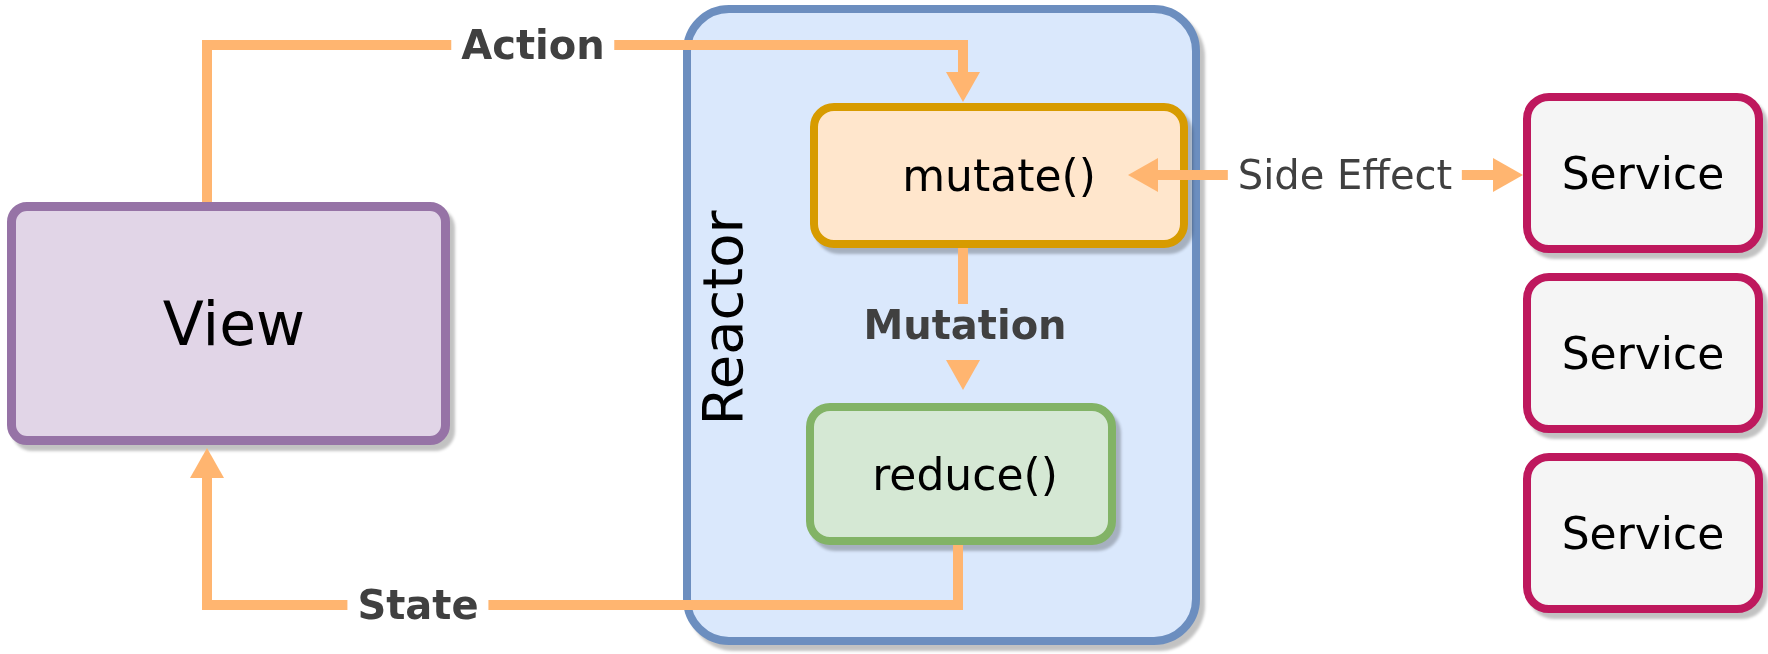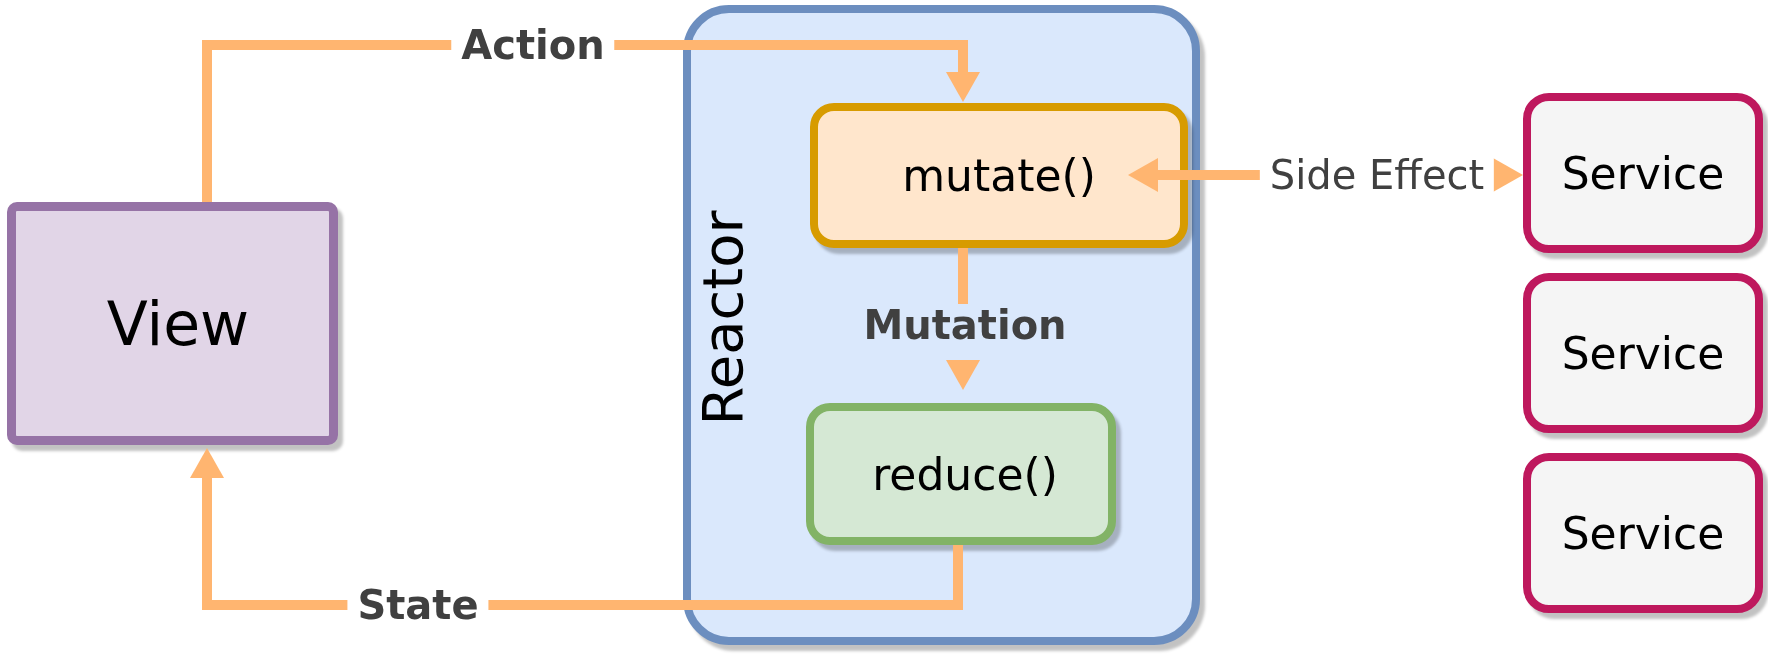--- a/index.html
+++ b/index.html
@@ -12,22 +12,22 @@
   }
   .node{
     position:absolute;
     display:flex;align-items:center;justify-content:center;
     box-sizing:border-box;
     color:#000;
     box-shadow:5px 6px 3px rgba(0,0,0,0.24);
     white-space:nowrap;
   }
   .view-node{
-    left:7px;top:202px;width:331px;height:243px;
-    background:#E1D5E7;border:9px solid #9673A6;border-radius:10px;
+    left:7px;top:202px;width:443px;height:243px;
+    background:#E1D5E7;border:9px solid #9673A6;border-radius:20px;
     font-size:60px;
     padding-left:11px;
   }
   .reactor-container{
     left:683px;top:5px;width:517px;height:640px;
     background:#DAE8FC;border:8px solid #6C8EBF;border-radius:46px;
     box-shadow:5px 6px 3px rgba(0,0,0,0.24);
     position:absolute;box-sizing:border-box;
   }
   .reactor-label{
@@ -118,15 +118,15 @@
 
   <div class="edge" style="left:953px;top:545px;width:10px;height:65px;"></div>
   <div class="edge" style="left:202px;top:600px;width:761px;height:10px;"></div>
   <div class="edge" style="left:202px;top:476px;width:10px;height:134px;"></div>
   <div class="ah ah-up" style="left:190px;top:448px;"></div>
   <div class="edge-label bg-white" style="left:418px;top:605px;">State</div>
 
   <div class="edge" style="left:1155px;top:170px;width:340px;height:10px;"></div>
   <div class="ah ah-left" style="left:1128px;top:158px;"></div>
   <div class="ah ah-right" style="left:1493px;top:158px;"></div>
-  <div class="edge-label bg-white regular" style="left:1377px;top:175px;">Side Effect</div>
+  <div class="edge-label bg-white regular" style="left:1345px;top:175px;">Side Effect</div>
 
 </div>
 
 </body></html>

